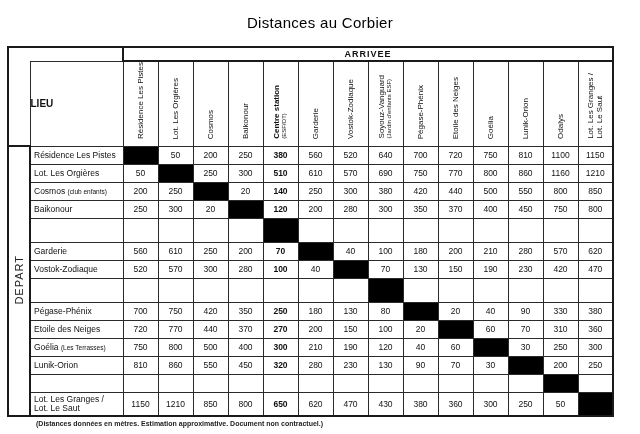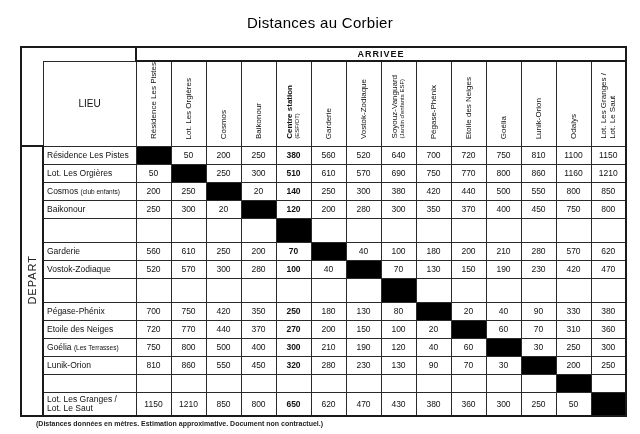--- a/index.html
+++ b/index.html
@@ -5,41 +5,41 @@
   html,body{margin:0;padding:0;}
   body{
     width:640px;height:434px;position:relative;background:#ffffff;
     font-family:"Liberation Sans","DejaVu Sans",sans-serif;color:#111;
     overflow:hidden;
   }
   .title{
     position:absolute;top:14px;left:0;width:640px;text-align:center;
     font-size:15px;color:#000000;letter-spacing:.3px;
   }
-  .table-wrap{position:absolute;left:20px;top:46px;}
+  .table-wrap{position:absolute;left:7px;top:46px;}
   table{border-collapse:collapse;table-layout:fixed;border:2px solid #1a1a1a;}
   td,th{border:1px solid #2a2a2a;padding:0;box-sizing:border-box;}
   td.blank{border:none;background:#fff;}
   .arrivee{
     height:14px;font-size:9px;font-weight:bold;text-align:center;
     letter-spacing:1px;border:2px solid #1a1a1a;
   }
   th.colhead{
     height:84px;vertical-align:bottom;text-align:center;
     font-weight:normal;padding-bottom:3px;background:#fff;
   }
   .rot{
     display:inline-block;writing-mode:vertical-rl;transform:rotate(180deg);
     font-size:8px;line-height:1.15;text-align:left;white-space:nowrap;
   }
   .rot .main{display:block;}
   .rot .sub-small{display:block;font-size:6px;}
   .rot .sub-normal{display:block;font-size:8px;}
   .b{font-weight:bold;}
-  td.lieu{font-weight:normal;text-align:center;font-size:10px;background:#fff;}
+  td.lieu{font-weight:bold;text-align:left;font-size:10px;background:#fff;}
   td.depart{
     width:22px;text-align:center;vertical-align:middle;background:#fff;
     border:2px solid #1a1a1a;
   }
   .rot-depart{
     display:inline-block;writing-mode:vertical-rl;transform:rotate(180deg);
     font-size:11px;letter-spacing:1px;color:#222;
   }
   tbody tr{height:18px;}
   tbody tr.tall{height:24px;}

